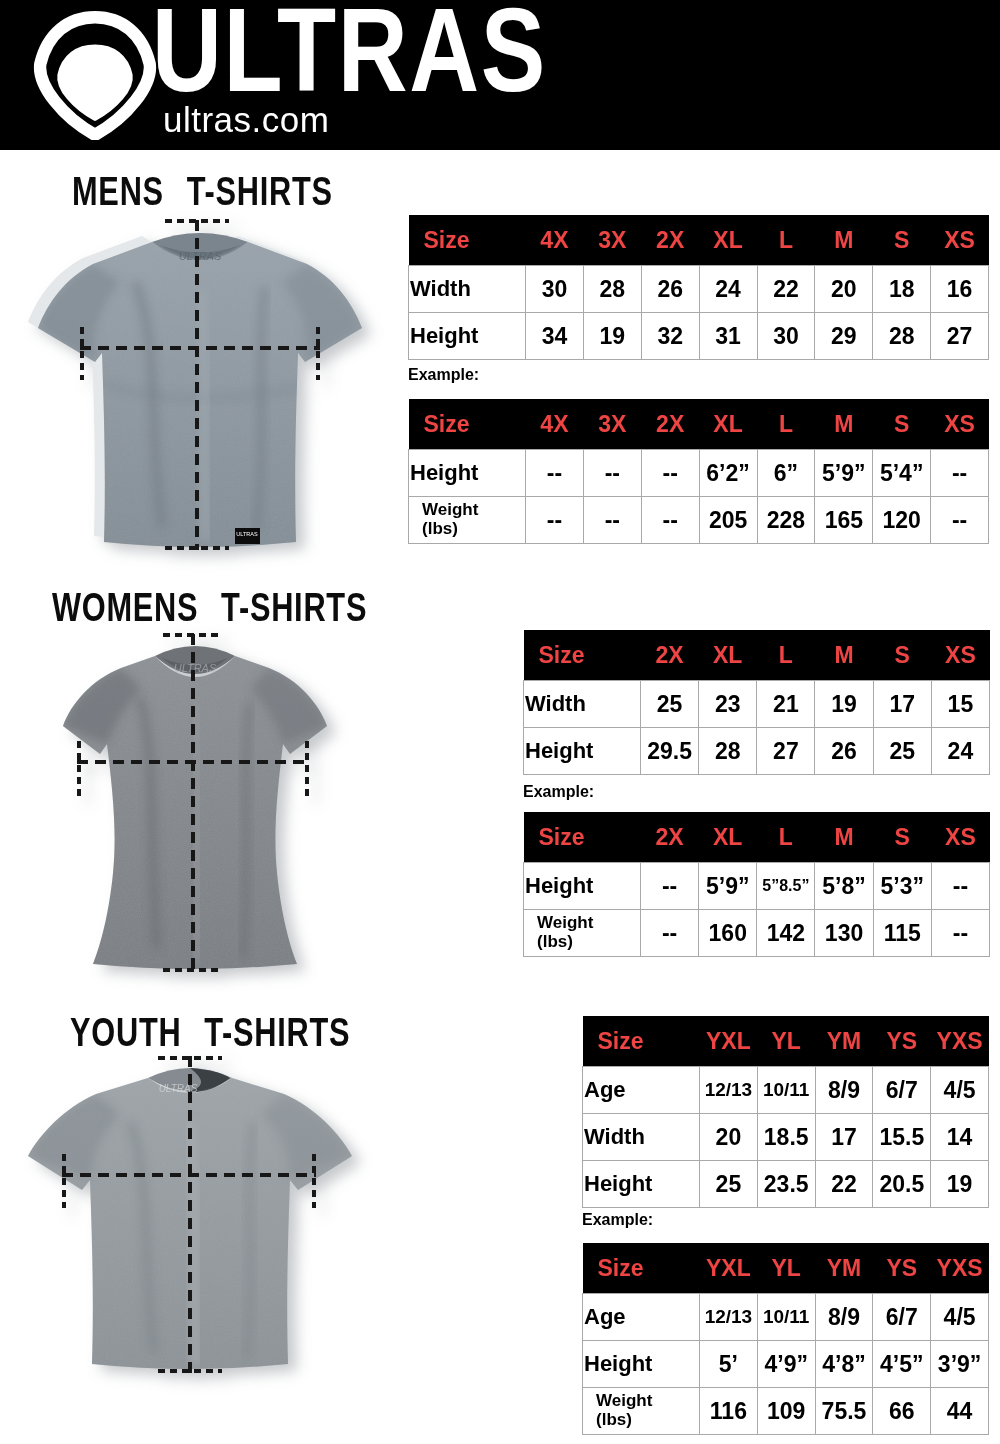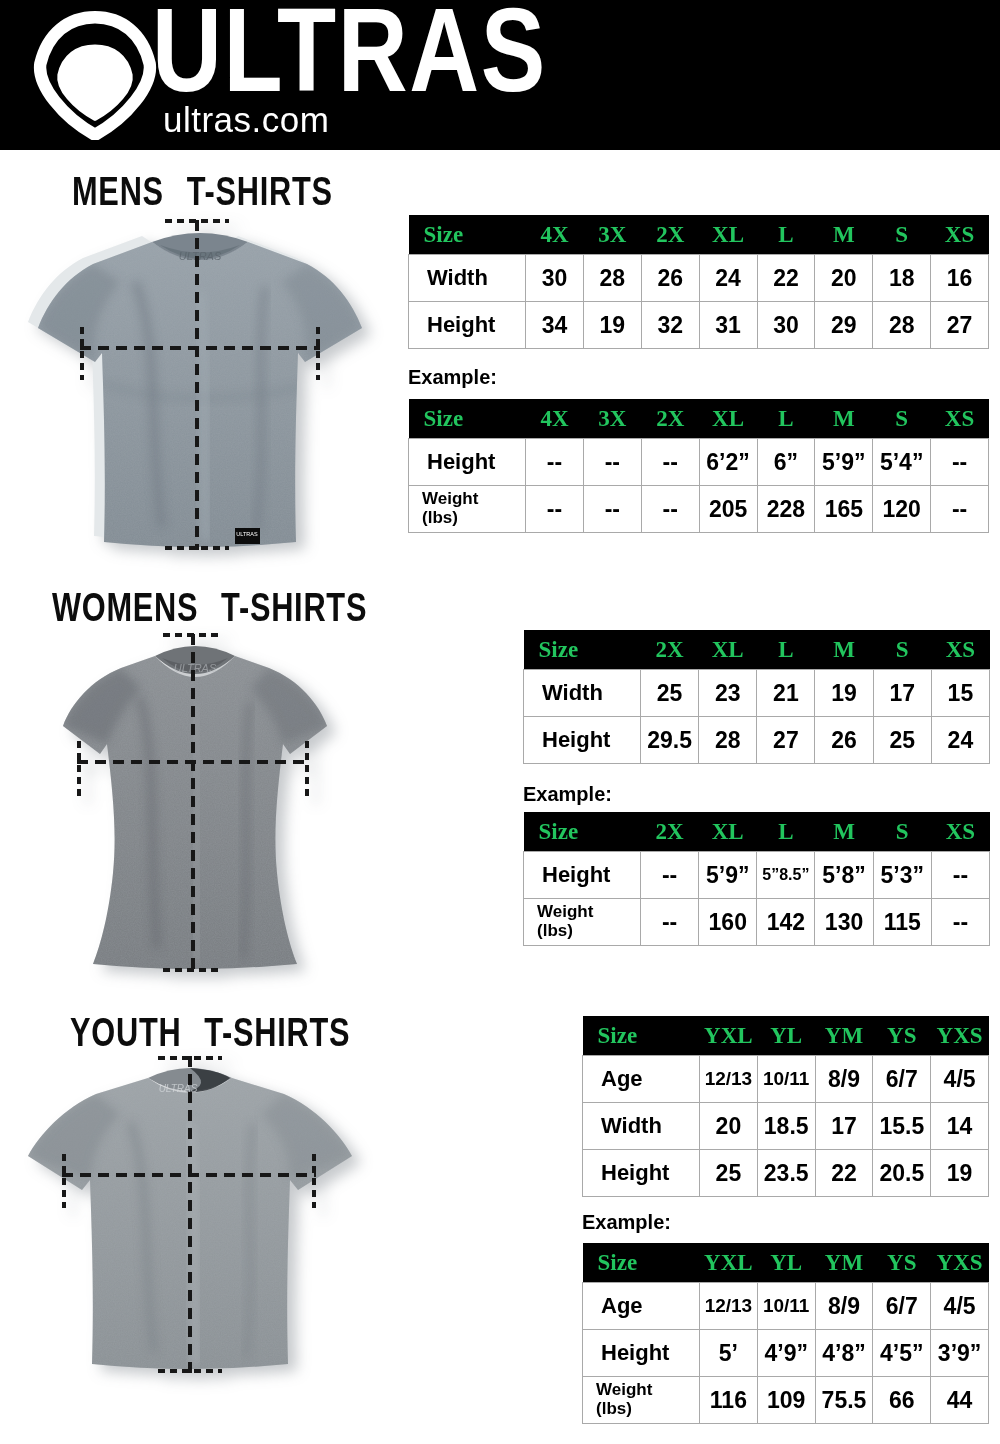--- a/index.html
+++ b/index.html
@@ -14,34 +14,34 @@
            transform:scaleX(0.82); transform-origin:left top; white-space:nowrap; }
   .site  { position:absolute; left:163px; top:100px; color:#ffffff; font-size:35px;
            letter-spacing:0.5px; white-space:nowrap; }
 
   
   .sec-title { position:absolute; color:#0c0c0c; font-weight:bold; font-size:41px;
                letter-spacing:1px; word-spacing:18px; white-space:nowrap;
                transform:scaleX(0.75); transform-origin:left top; }
 
   
-  .example-label { position:absolute; color:#000; font-weight:bold; font-size:20px; }
+  .example-label { position:absolute; color:#000; font-weight:bold; font-size:16px; }
 
   
   .tbl-wrap { position:absolute; }
   table.sz { border-collapse:collapse; table-layout:fixed; width:100%;
              font-family:"Liberation Sans", sans-serif; }
   table.sz col.label-col { width:117px; }
-  table.sz th { background:#000000; color:#22c55e; font-weight:bold; font-size:23px;
-                height:39px; border:none; padding:0;font-family:Liberation Serif, serif; }
+  table.sz th { background:#000000; color:#ef4444; font-weight:bold; font-size:23px;
+                height:50px; border:none; padding:0; }
   table.sz th.hl { text-align:left; padding-left:15px; }
   table.sz th.hc { }
   table.sz td { background:#ffffff; color:#000000; font-weight:bold; font-size:23px;
                 height:46px; border:1px solid #a9a9a9; padding:0; }
-  table.sz td.dl { text-align:left; padding-left:18px; font-size:22px; }
+  table.sz td.dl { text-align:left; padding-left:1px; font-size:22px; }
   table.sz td.dc { text-align:center; }
   table.sz td.sm1 { font-size:19px; }
   table.sz td.sm2 { font-size:16px; }
   table.sz td.two-line { font-size:17px; line-height:1.1; white-space:pre-line; padding-left:13px; }
 
   
   .shirt { position:absolute; }
   .shadowed  { filter:drop-shadow(9px 7px 7px rgba(55,65,75,0.28)); }
 </style>
 </head>

